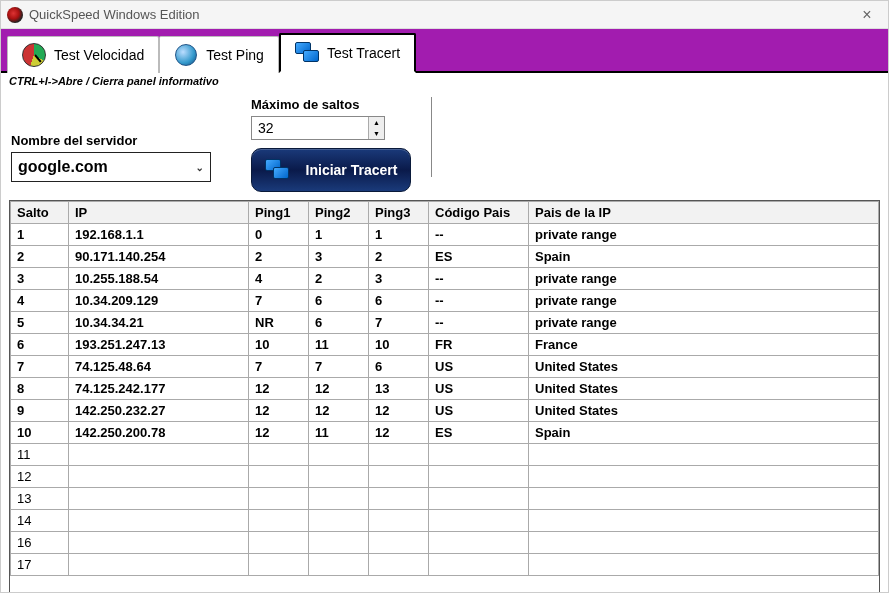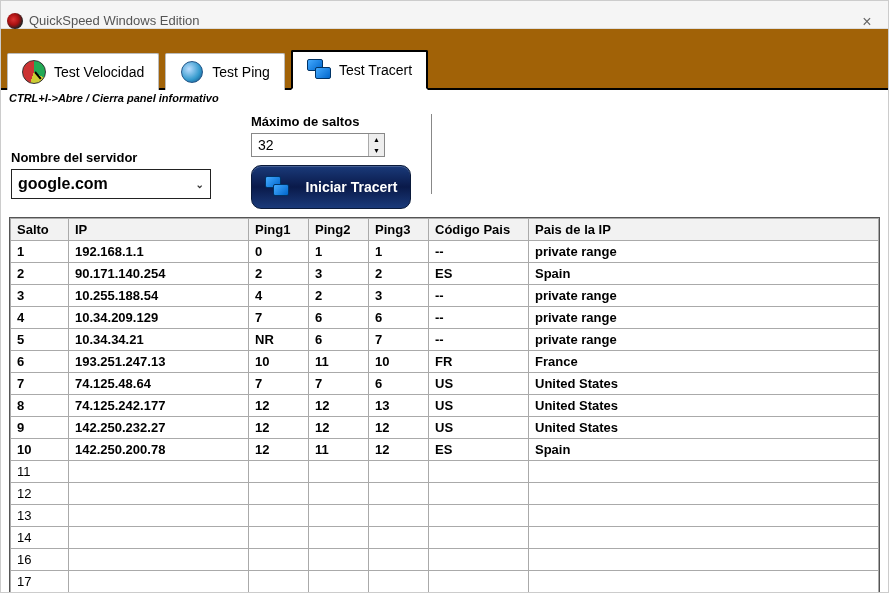--- a/index.html
+++ b/index.html
@@ -9,64 +9,63 @@
   background: #fff;
   color: #000;
   width: 889px;
   height: 593px;
   overflow: hidden;
   border: 1px solid #ccc;
 }
 .titlebar {
   height: 28px;
   display: flex;
+  align-items: center;
   padding: 12px 6px;
   border-bottom: 1px solid #ddd;
   background: #f5f5f5;
 }
 .titlebar .app-icon {
   width: 16px; height: 16px;
   border-radius: 50%;
   background: radial-gradient(circle at 40% 40%, #d33 0%, #a11 40%, #222 70%, #000 100%);
   margin-right: 6px;
 }
 .titlebar .title { flex: 1; color: #555; font-size: 13px; }
 .titlebar .close {
   width: 30px; text-align: center;
   color: #666; cursor: pointer;
   font-size: 16px;
 }
 .tabbar {
   display: flex;
   align-items: flex-end;
   padding: 4px 6px 0 6px;
-  gap: 6px;
   border-bottom: 2px solid #000;
-  background: #a16207;
+  background: #a21caf;
 }
 .tab {
   display: flex;
   align-items: center;
   padding: 6px 14px;
   border: 1px solid #888;
   border-bottom: none;
   border-radius: 2px 2px 0 0;
   gap: 8px;
   cursor: pointer;
   background: #fff;
   margin-bottom: -2px;
   position: relative;
 }
 .tab.inactive { border-color: #bbb; }
 .tab.active {
   border: 2px solid #000;
   border-bottom: 2px solid #fff;
   font-weight: 400;
   z-index: 2;
-  margin-top: 17px;
 }
 .tab .icon-wrap {
   width: 24px; height: 24px;
   display: flex; align-items: center; justify-content: center;
 }
 .tab .label { font-size: 14px; }
 .shortcut-hint {
   font-size: 11px;
   font-style: italic;
   font-weight: 700;

